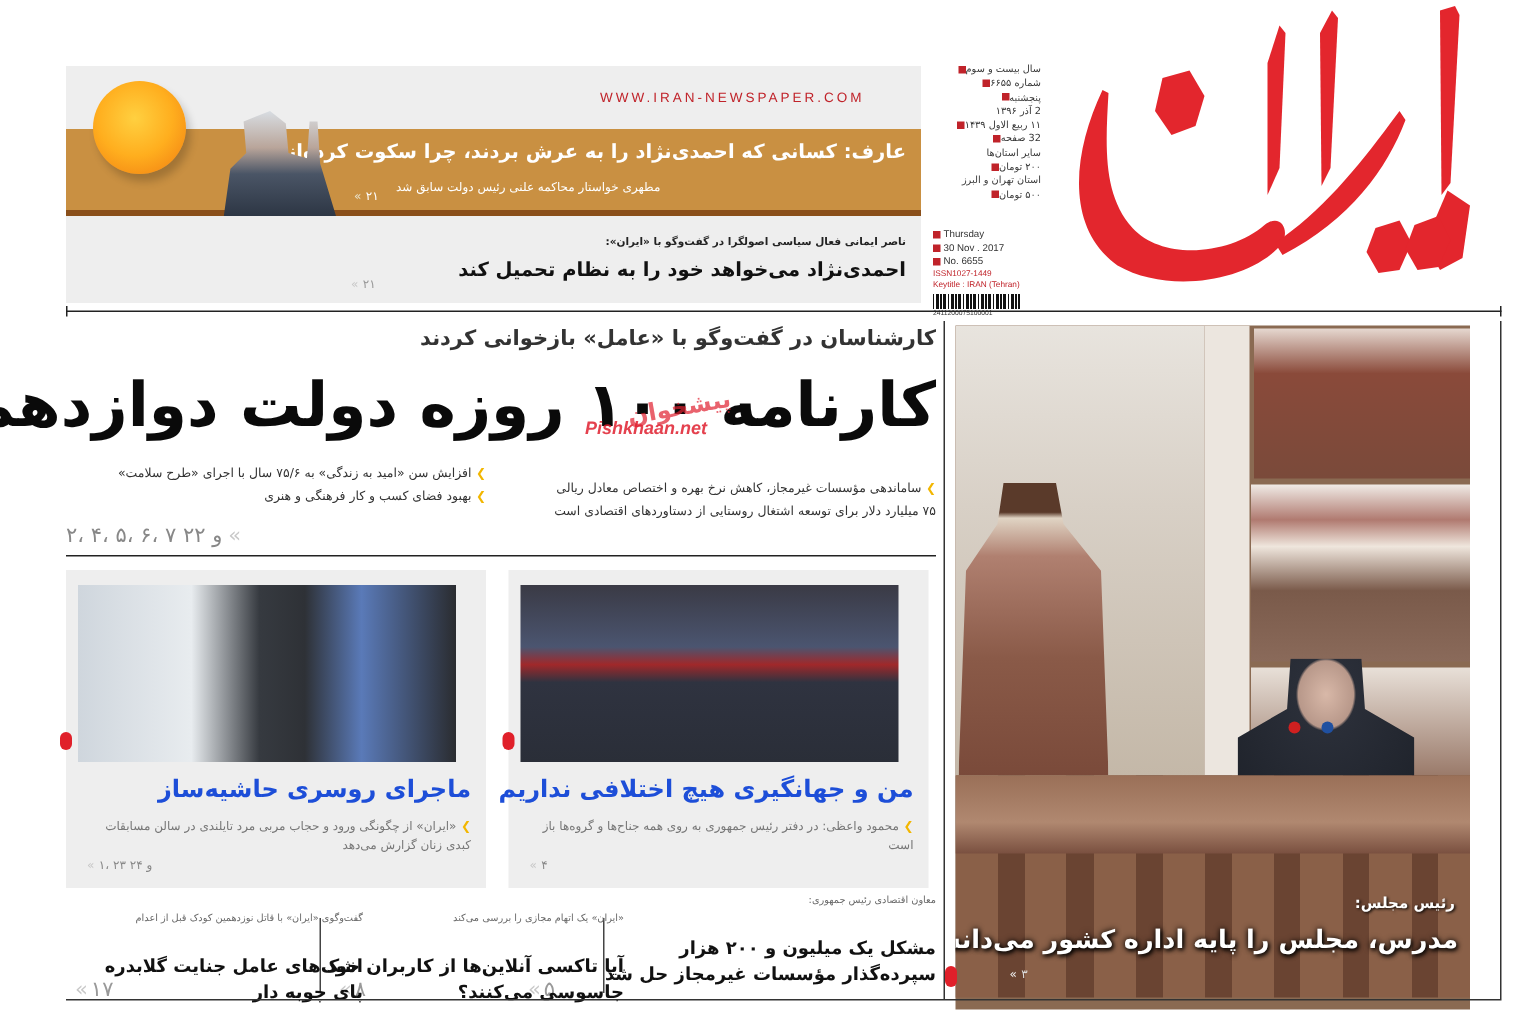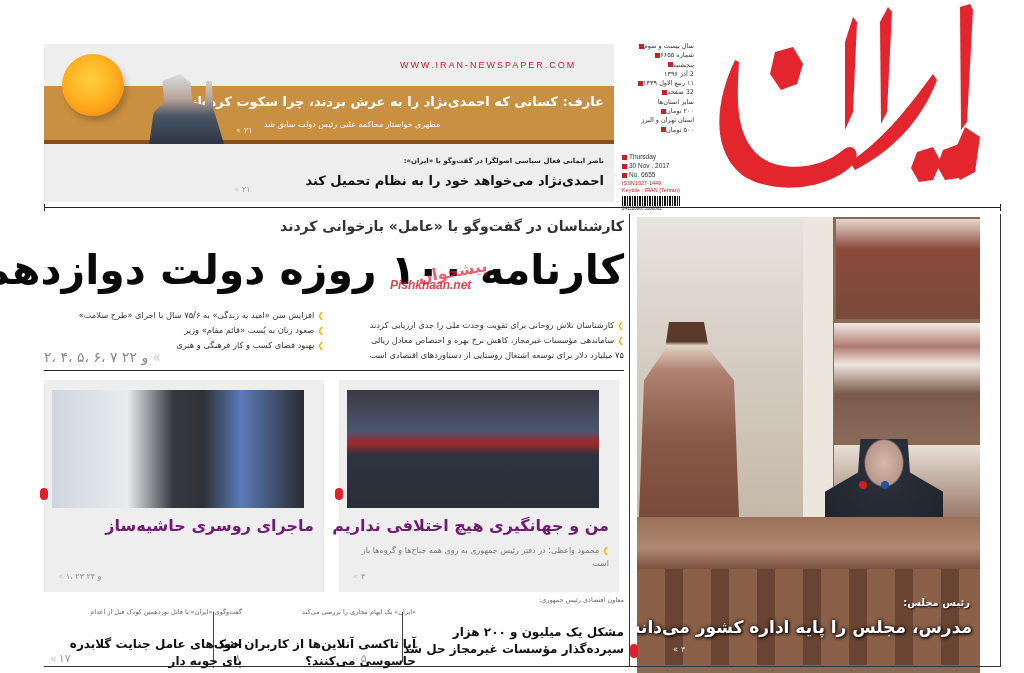--- a/index.html
+++ b/index.html
@@ -58,37 +58,37 @@
     #lead-pages { position: absolute; left: 44px; top: 349px; font-size: 14px; color: #888; }
     #lead-pages .chev { color: #c8c8c8; margin-left: 4px; }
     #mid-rule { position: absolute; left: 44px; top: 370px; width: 580px; height: 1px; background: #222; }
 
     
     .card { position: absolute; background: #eeeeee; }
     #card-right { left: 339px; top: 380px; width: 280px; height: 212px; }
     #card-left { left: 44px; top: 380px; width: 280px; height: 212px; }
     .card .photo { position: absolute; left: 8px; top: 10px; width: 252px; height: 118px; overflow: hidden; }
     .card .tag-dot { position: absolute; left: -4px; top: 108px; width: 8px; height: 12px; border-radius: 4px; background: #e0202a; }
-    .card .headline { position: absolute; right: 10px; top: 136px; font-size: 16px; font-weight: 900; color: #701a75; direction: rtl; white-space: nowrap; }
+    .card .headline { position: absolute; right: 10px; top: 136px; font-size: 16px; font-weight: 900; color: #1d4ed8; direction: rtl; white-space: nowrap; }
     .card .sub { position: absolute; right: 10px; top: 164px; width: 262px; font-size: 8px; line-height: 13px; color: #777; direction: rtl; text-align: right; }
     .card .sub .b::before { content: "❯"; color: #f2b600; margin-left: 3px; }
     .card .pg { position: absolute; left: 14px; top: 192px; font-size: 8px; color: #888; }
     .card .pg .chev { color: #c8c8c8; margin-right: 3px; }
 
     #photo-right { background: linear-gradient(180deg, #3a3a45 0%, #4b5570 35%, #a0282a 45%, #2f3340 55%, #2a2e38 100%); }
     #photo-left { background: linear-gradient(90deg, #cfd6dd 0%, #e8ecef 30%, #363a40 48%, #2e3136 60%, #5a7ab8 75%, #2a2c30 100%); }
 
     #vrule-mid { position: absolute; left: 629px; top: 214px; width: 1px; height: 452px; background: #333; }
 
     
     #bottom-rule { position: absolute; left: 44px; top: 666px; width: 957px; height: 1px; background: #333; }
     .brief { position: absolute; direction: rtl; text-align: right; }
     .brief .kick { font-size: 6.5px; color: #666; white-space: nowrap; }
     .brief .head { font-size: 12px; font-weight: bold; color: #111; line-height: 17px; white-space: nowrap; margin-top: 20px; }
-    .brief-pg { position: absolute; font-size: 11px; color: #999; }
+    .brief-pg { position: absolute; font-size: 14px; color: #999; }
     .brief-pg .chev { color: #c8c8c8; margin-right: 2px; }
     .vsep { position: absolute; width: 1px; height: 50px; top: 612px; background: #444; }
     #brief-1 { right: 400px; top: 596px; width: 220px; }
     #brief-2 { right: 608px; top: 608px; width: 190px; }
     #brief-3 { right: 782px; top: 608px; width: 190px; }
 
     
     #feature { position: absolute; left: 637px; top: 217px; width: 343px; height: 500px; background: #8a6a52; overflow: hidden; }
     #feat-left-photo { position: absolute; left: 0; top: 0; width: 166px; height: 300px;
       background: linear-gradient(180deg, #e8e4de 0%, #d8d0c6 40%, #c4b8a8 100%); }
@@ -176,44 +176,43 @@
 </svg>
 
 <div id="top-rule"></div>
 
 <div id="lead-kicker">کارشناسان در گفت‌وگو با «عامل» بازخوانی کردند</div>
 <div id="lead-headline">کارنامه ۱۰۰ روزه دولت دوازدهم</div>
 <div id="watermark-fa">پیشخوان</div>
 <div id="watermark">Pishkhaan.net</div>
 
 <div id="bullets-right" class="bullets">
-  <div class="b">کارشناسان تلاش روحانی برای تقویت وحدت ملی را جدی ارزیابی کردند</div>
   <div class="b">ساماندهی مؤسسات غیرمجاز، کاهش نرخ بهره و اختصاص معادل ریالی</div>
   <div class="b nob">۷۵ میلیارد دلار برای توسعه اشتغال روستایی از دستاوردهای اقتصادی است</div>
 </div>
 <div id="bullets-left" class="bullets">
   <div class="b">افزایش سن «امید به زندگی» به ۷۵/۶ سال با اجرای «طرح سلامت»</div>
-  <div class="b">صعود زنان به پُست «قائم مقام» وزیر</div>
   <div class="b">بهبود فضای کسب و کار فرهنگی و هنری</div>
 </div>
 <div id="lead-pages"><span>۲، ۴، ۵، ۶، ۷ و ۲۲</span><span class="chev">«</span></div>
 <div id="mid-rule"></div>
 
 <div id="card-right" class="card">
   <div id="photo-right" class="photo"></div>
   <div class="tag-dot"></div>
   <div class="headline">من و جهانگیری هیچ اختلافی نداریم</div>
   <div class="sub"><span class="b">محمود واعظی: در دفتر رئیس جمهوری به روی همه جناح‌ها و گروه‌ها باز است</span></div>
   <div class="pg"><span class="chev">«</span><span>۴</span></div>
 </div>
 
 <div id="card-left" class="card">
   <div id="photo-left" class="photo"></div>
   <div class="tag-dot"></div>
   <div class="headline">ماجرای روسری حاشیه‌ساز</div>
+  <div class="sub"><span class="b">«ایران» از چگونگی ورود و حجاب مربی مرد تایلندی در سالن مسابقات کبدی زنان گزارش می‌دهد</span></div>
   <div class="pg"><span class="chev">«</span><span>۱، ۲۳ و ۲۴</span></div>
 </div>
 
 <div id="vrule-mid"></div>
 
 <div id="brief-1" class="brief">
   <div class="kick">معاون اقتصادی رئیس جمهوری:</div>
   <div class="head">
       <div>مشکل یک میلیون و ۲۰۰ هزار</div>
       <div>سپرده‌گذار مؤسسات غیرمجاز حل شد</div>

